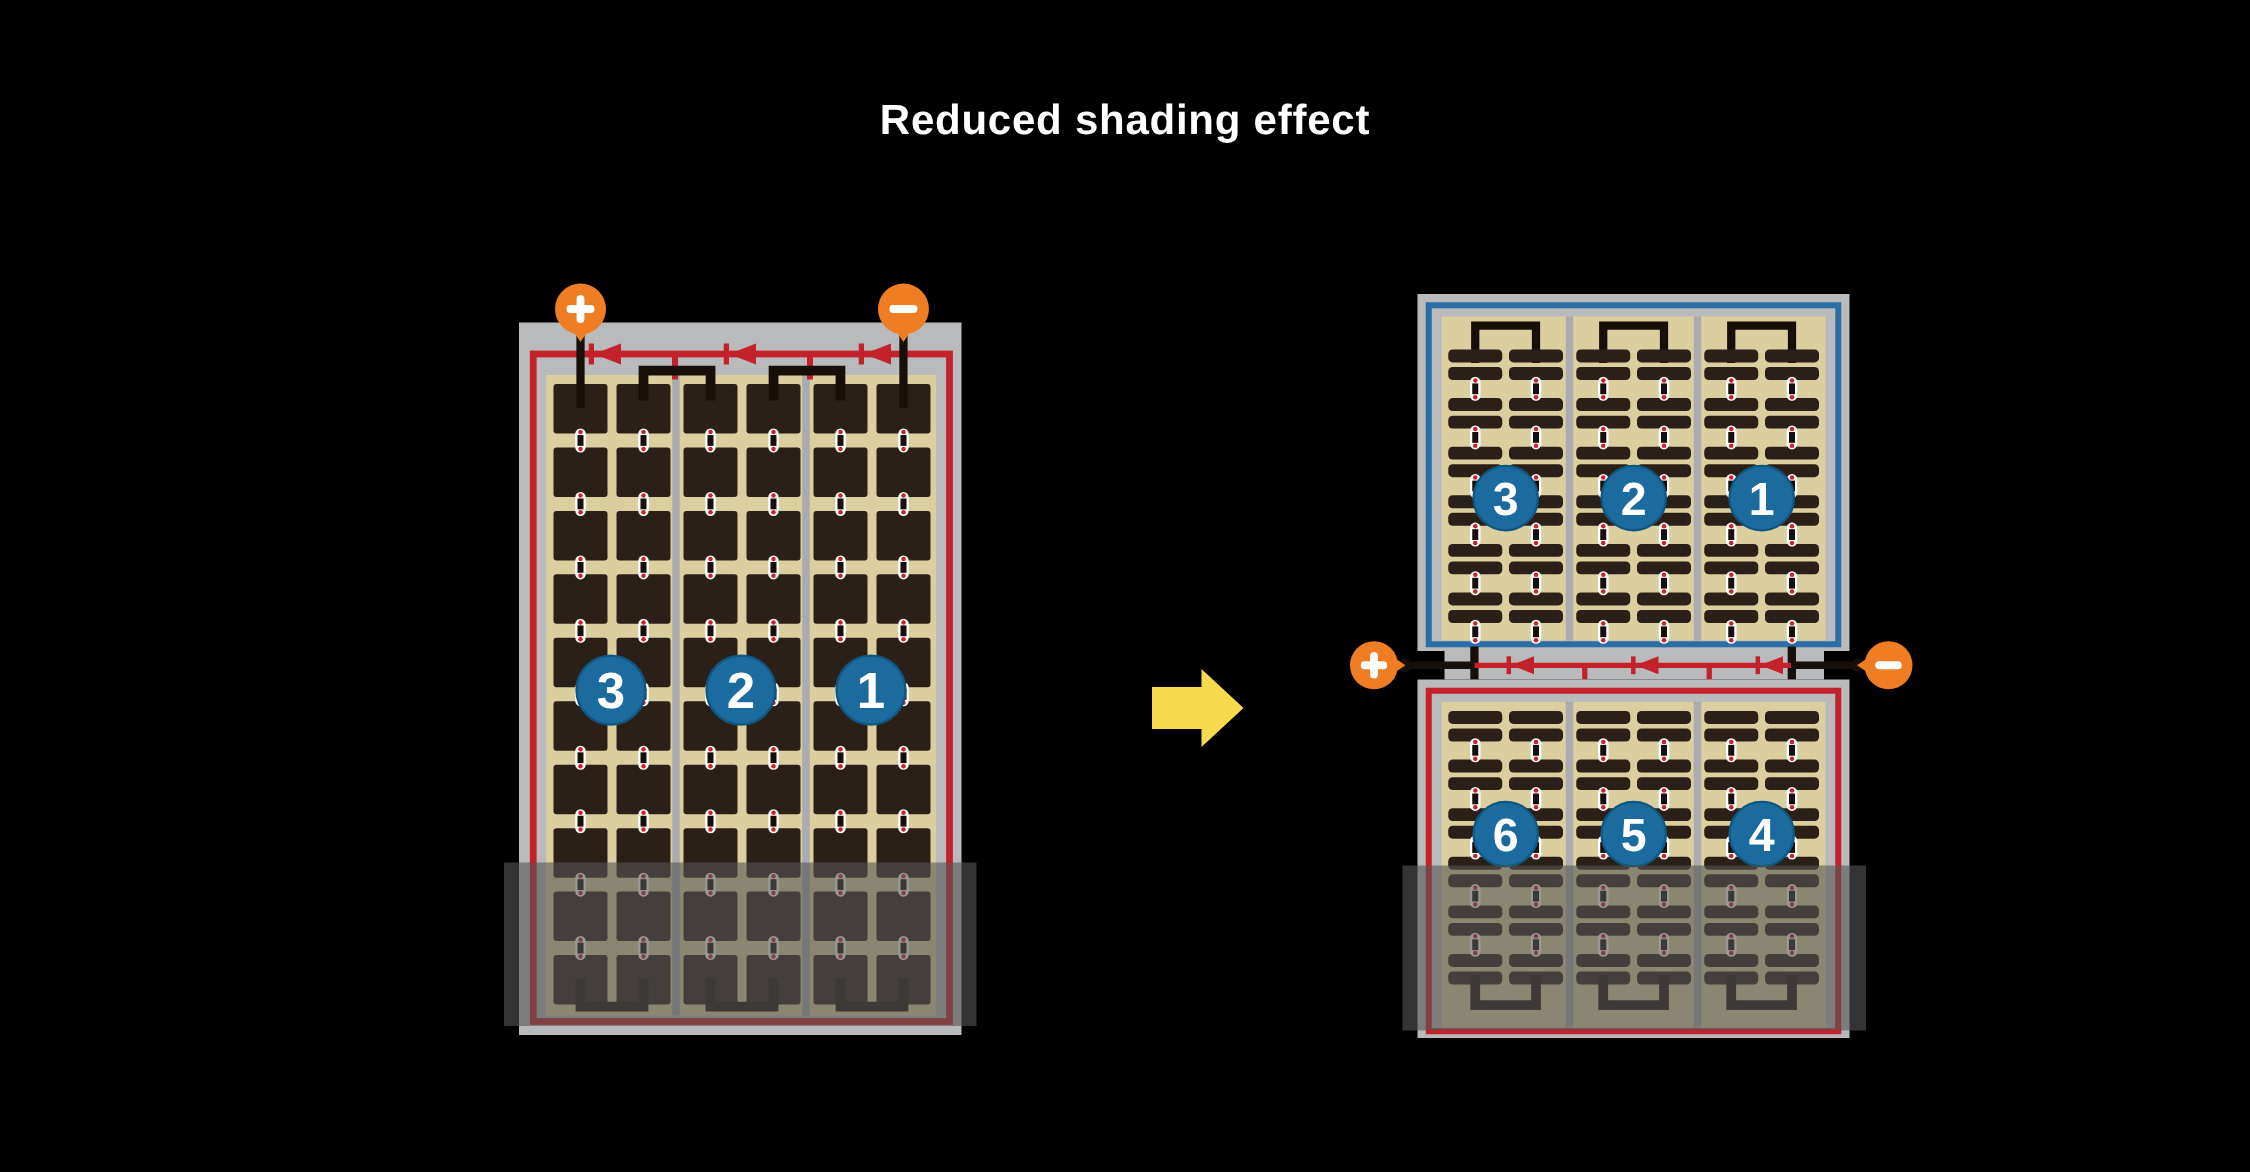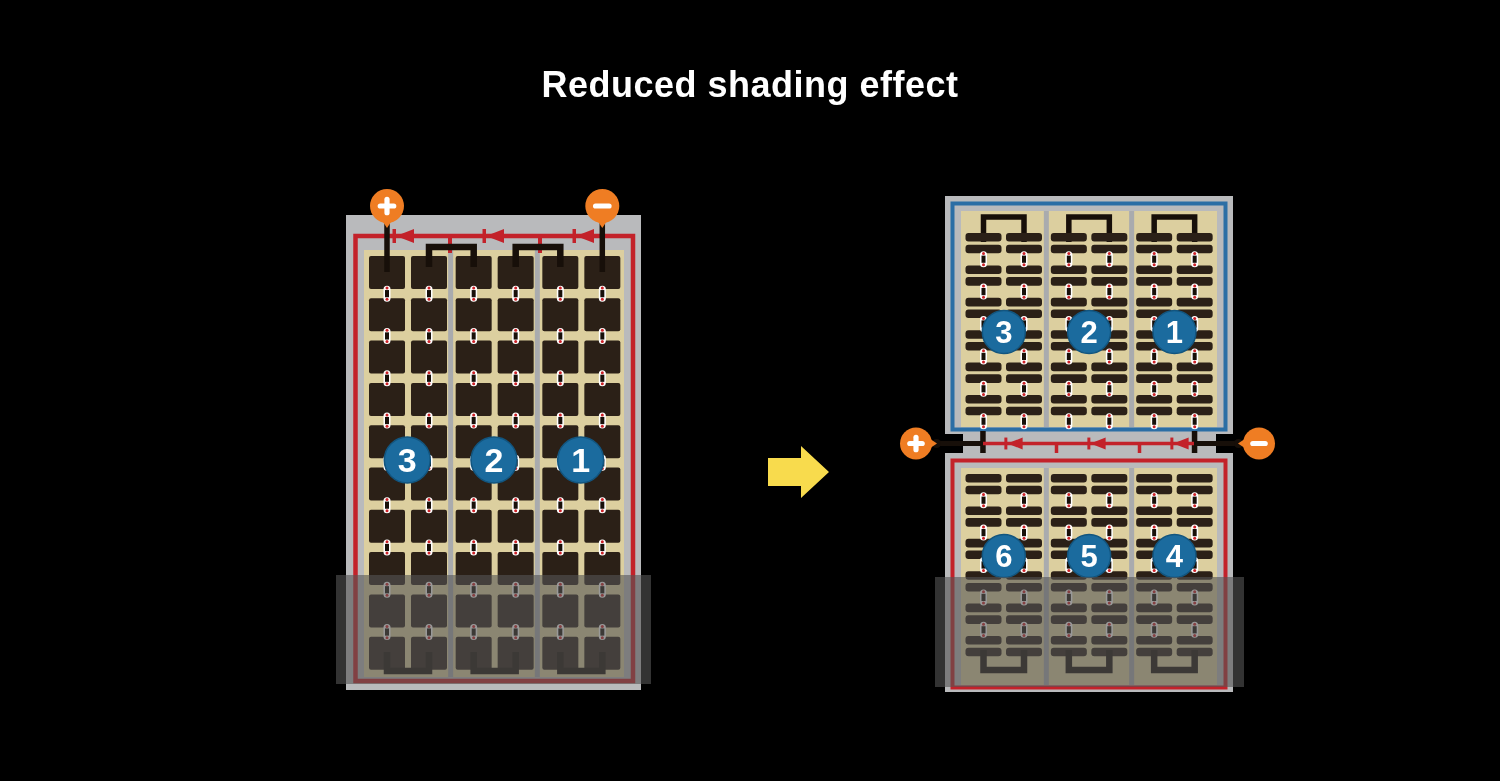--- a/index.html
+++ b/index.html
@@ -2,21 +2,21 @@
 <html><head>
 <meta charset="utf-8">
 <style>
   html,body{margin:0;padding:0;background:#000;}
   .stage{
     position:relative;width:1500px;height:781px;overflow:hidden;
     font-family:"Liberation Sans",sans-serif;
   }
   .title{
     position:absolute;top:64px;left:0;width:100%;margin:0;
-    text-align:center;font-size:36px;font-weight:bold;letter-spacing:.5px;
+    text-align:center;font-size:28px;font-weight:bold;letter-spacing:.5px;
   }
   svg{position:absolute;left:0;top:0;display:block;}
   text{font-family:"Liberation Sans",sans-serif;}
 </style>
 </head>
 <body>
 
 <div class="stage" style="background: rgb(0, 0, 0);">
   <h1 class="title" style="color: rgb(255, 255, 255);">Reduced shading effect</h1>
   <svg id="diagram" width="1500" height="781" viewBox="0 0 1500 781">

